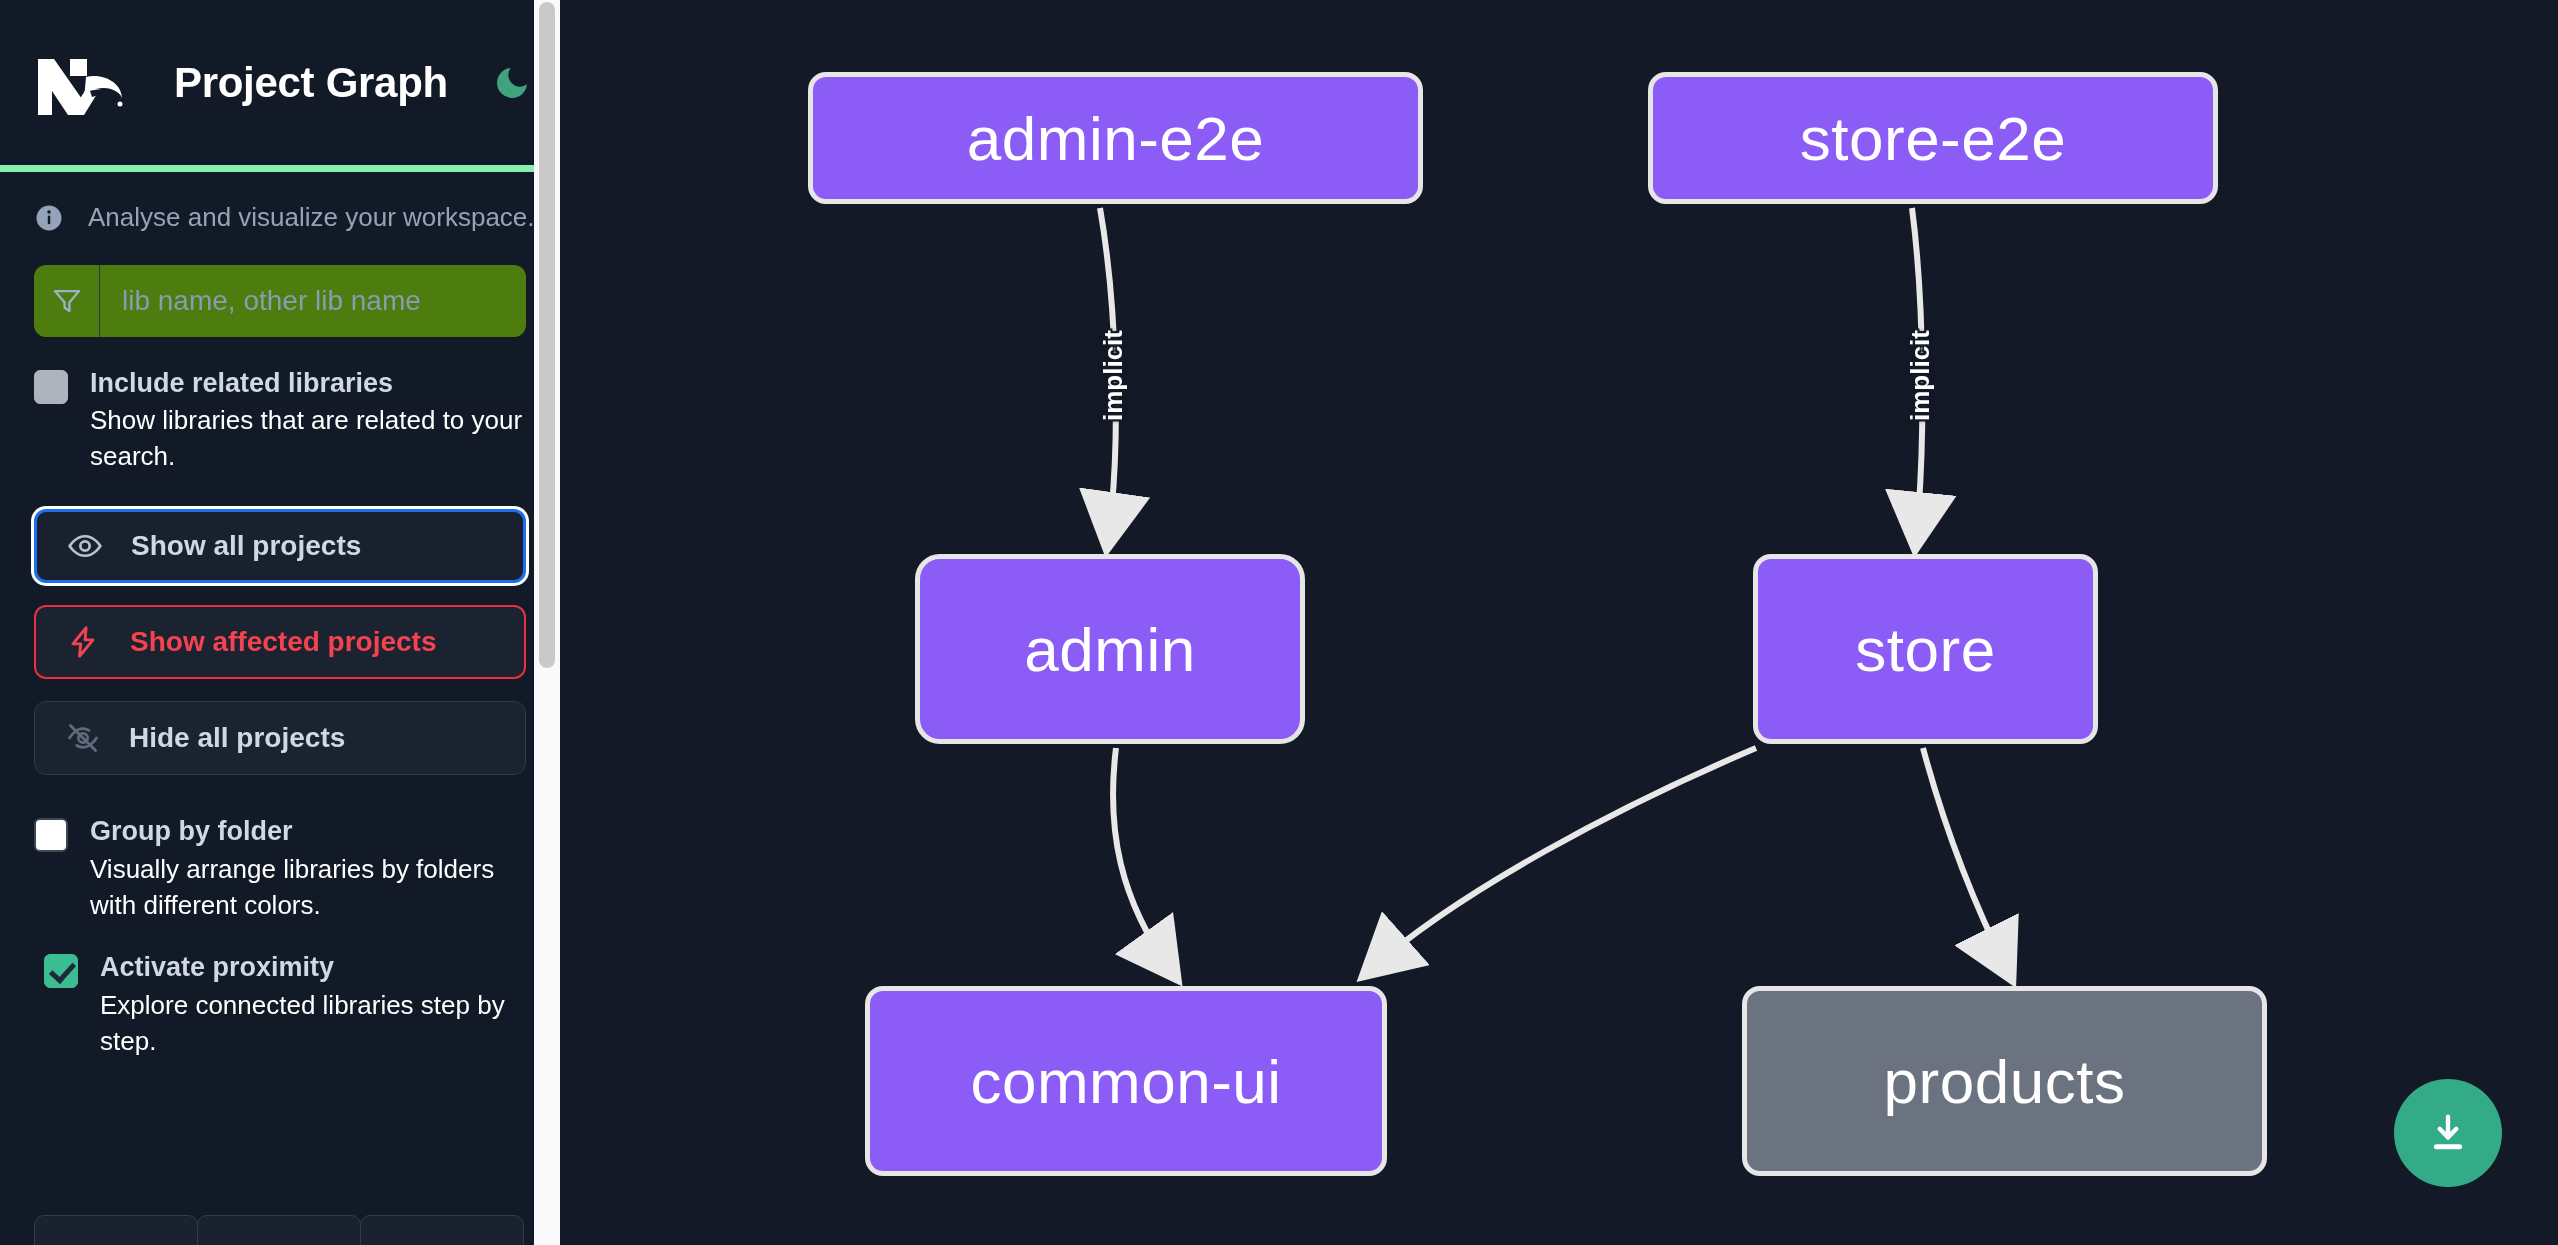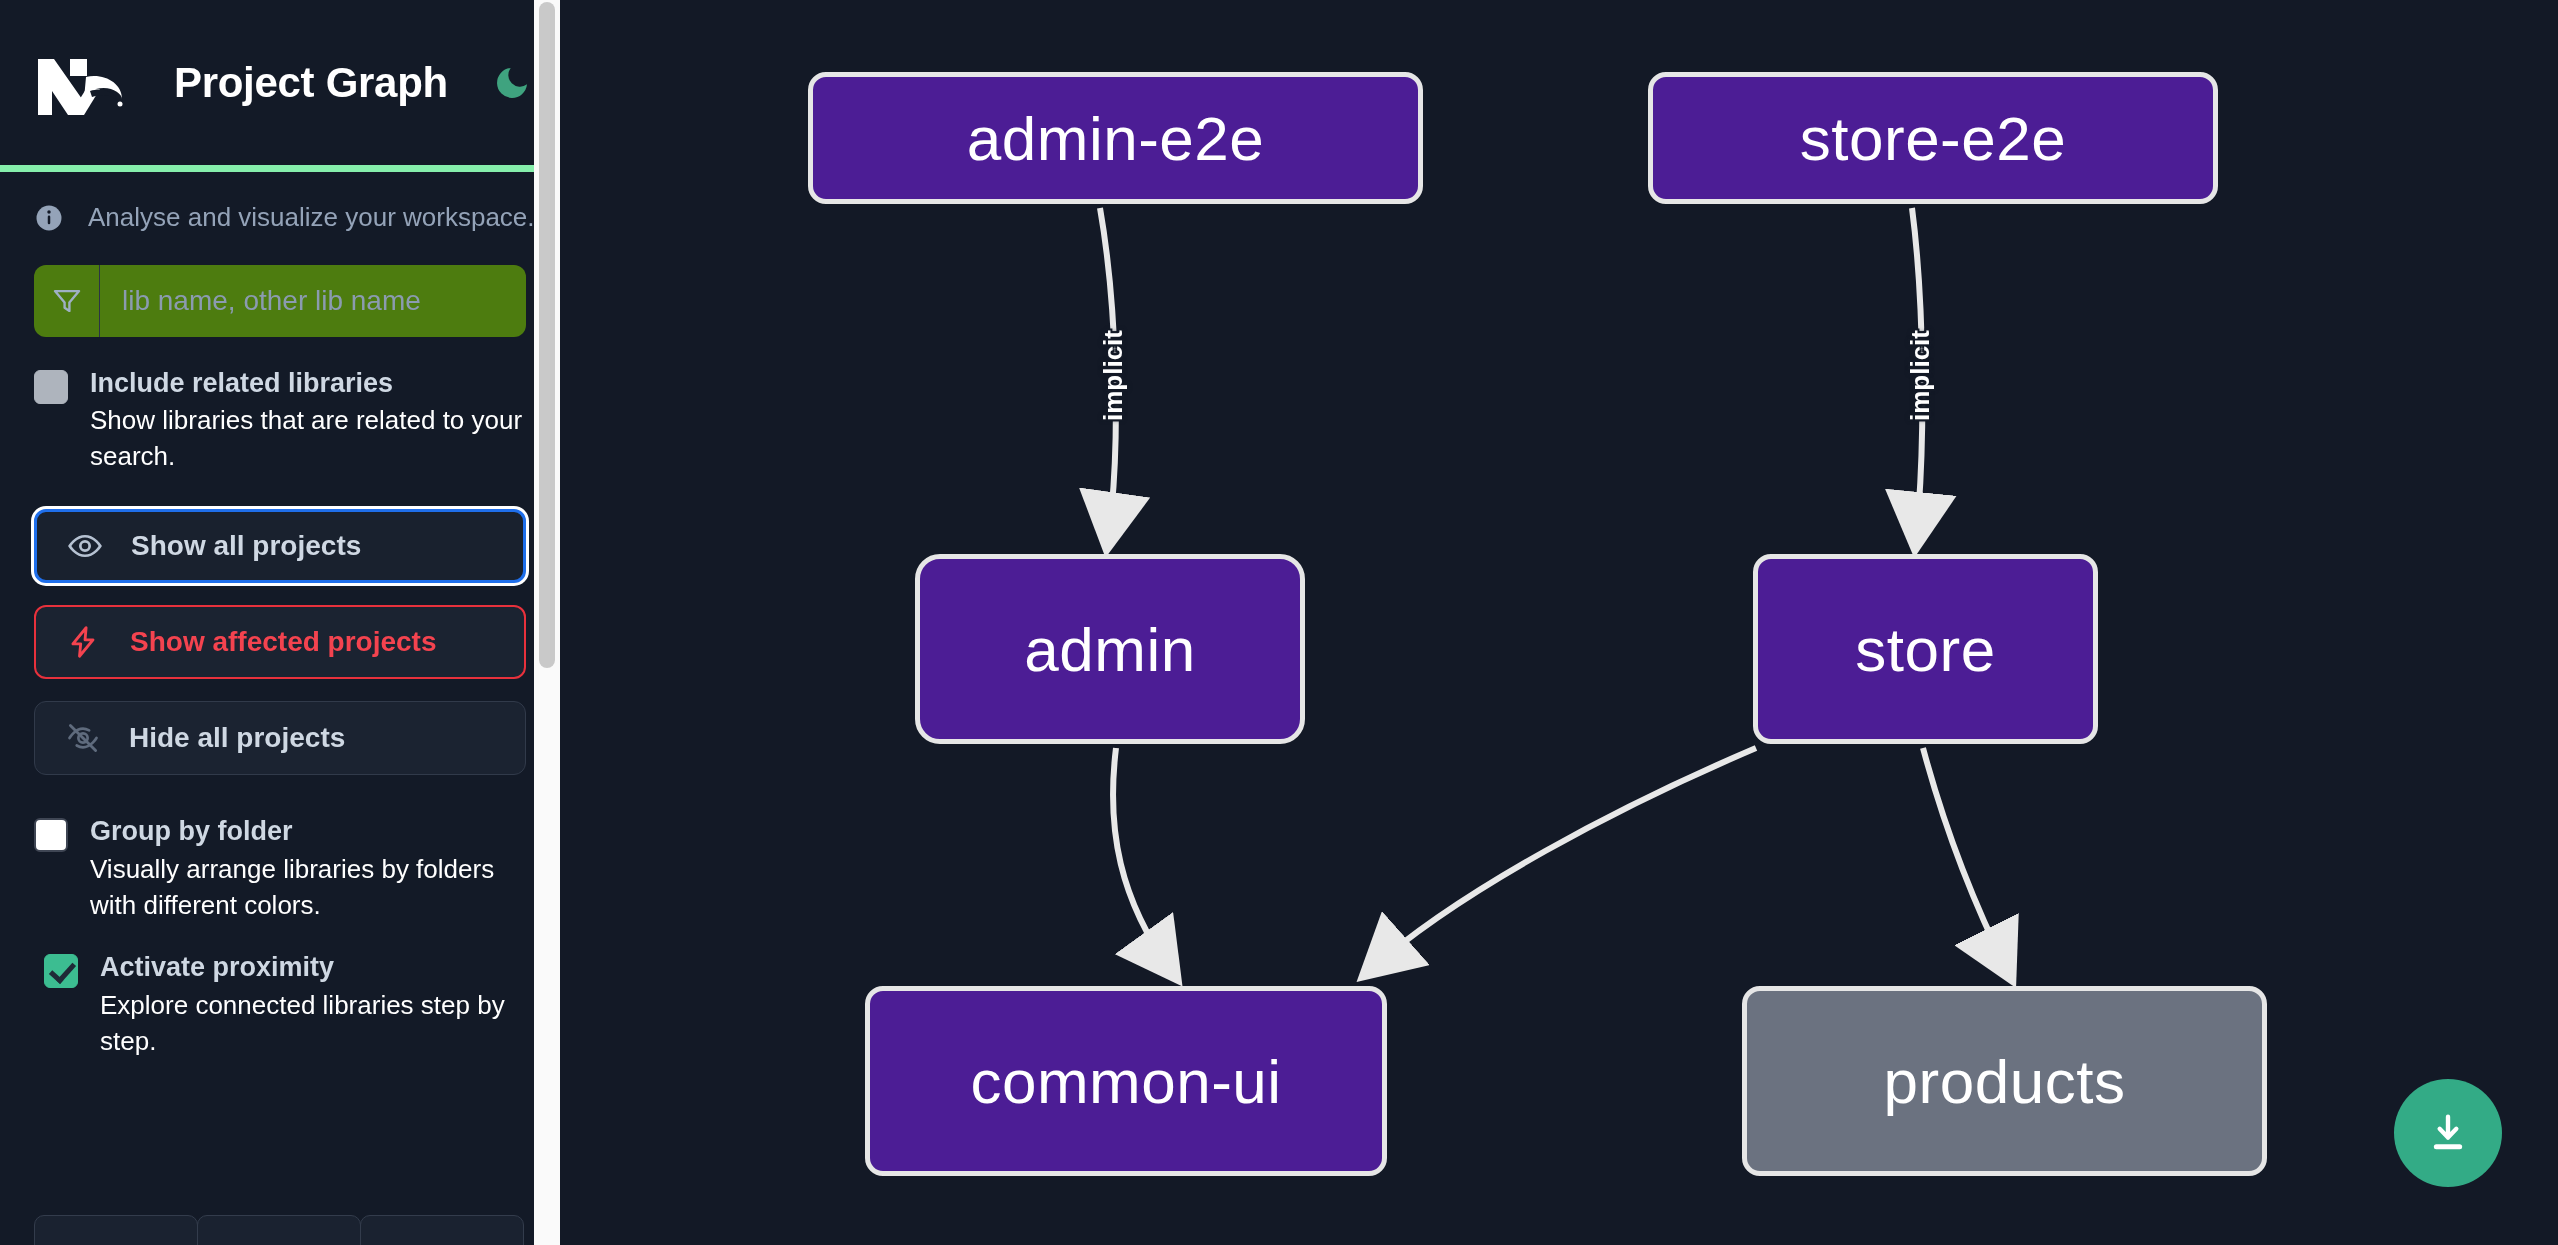--- a/index.html
+++ b/index.html
@@ -207,21 +207,21 @@
     display: flex;
     align-items: center;
     justify-content: center;
     color: #ffffff;
     font-size: 62px;
     font-weight: 400;
     letter-spacing: 0.5px;
     cursor: pointer;
     white-space: nowrap;
   }
-  .gnode.pink { background: #4c1d95; }
+  .gnode.pink { background: #8b5cf6; }
   .gnode.gray { background: #6b7280; }
 
   .edge-label {
     position: absolute;
     color: #ffffff;
     font-size: 26px;
     font-weight: 700;
     transform: rotate(-90deg);
     transform-origin: center center;
     text-shadow:

